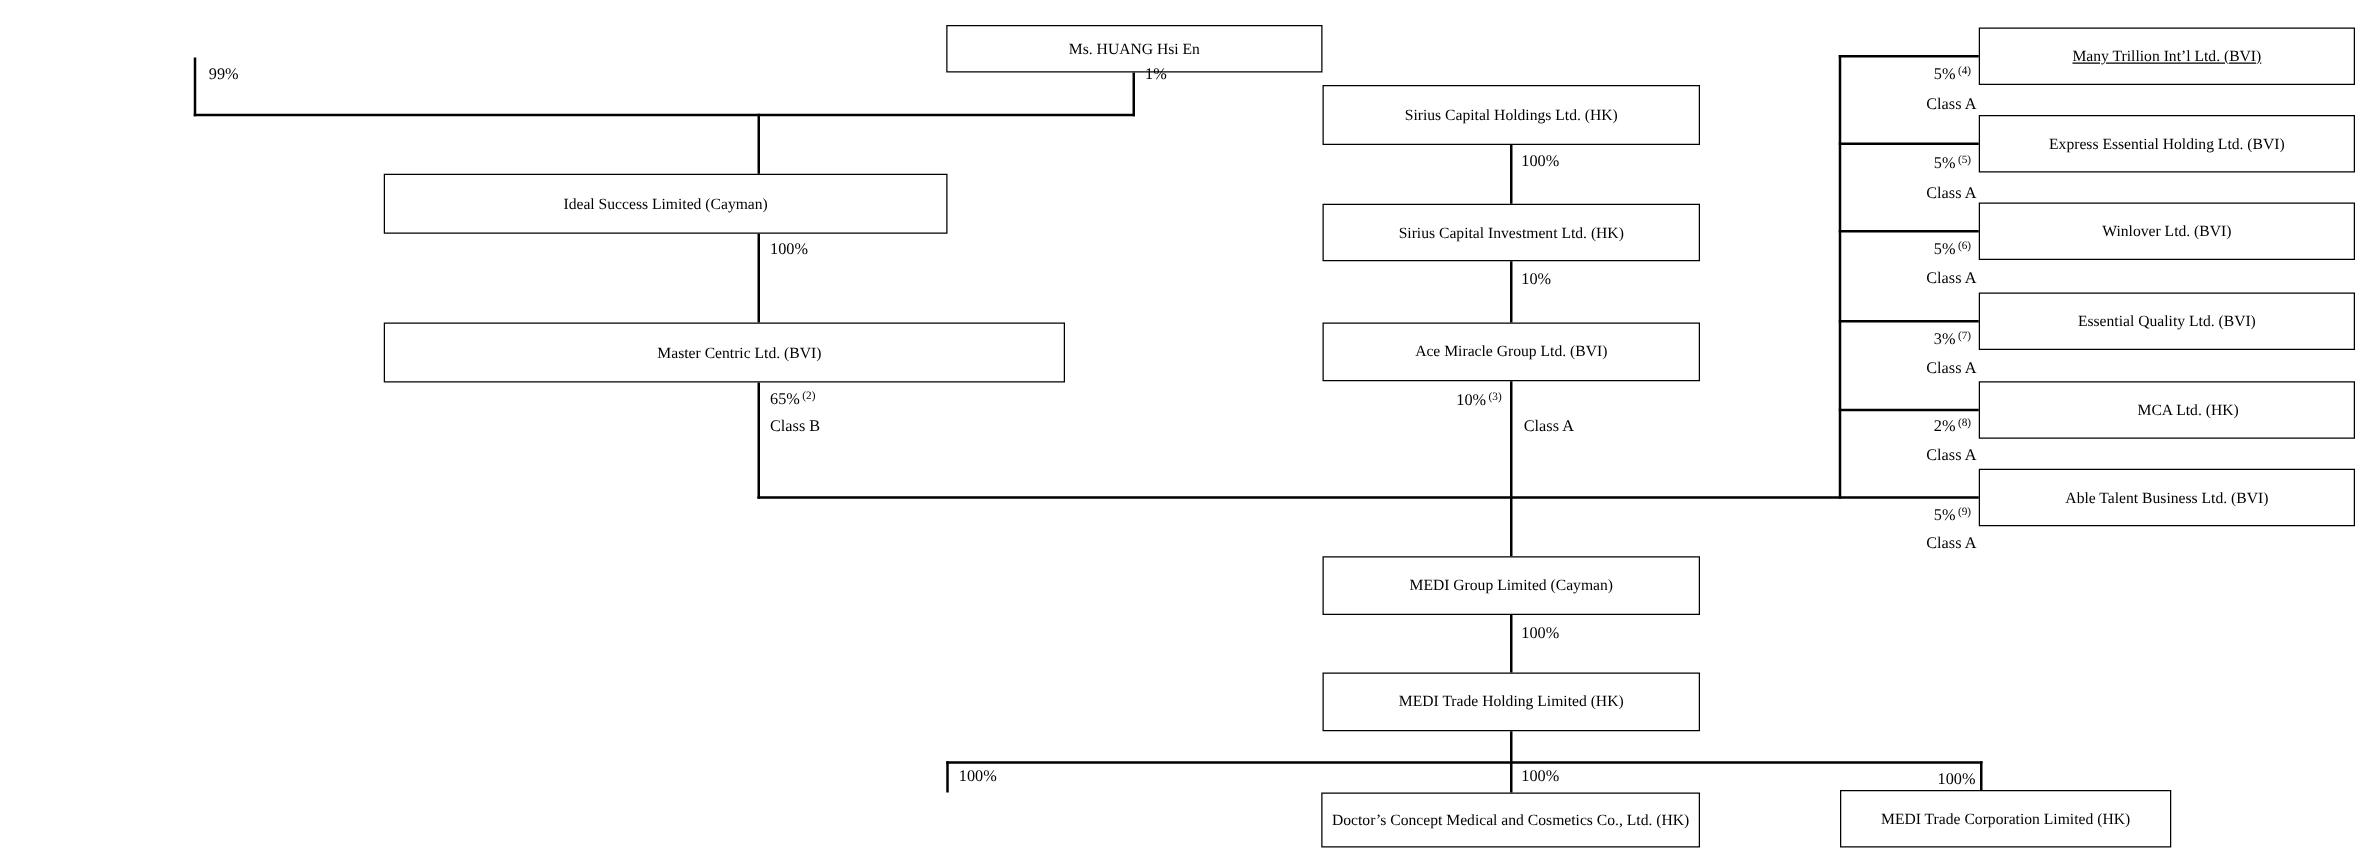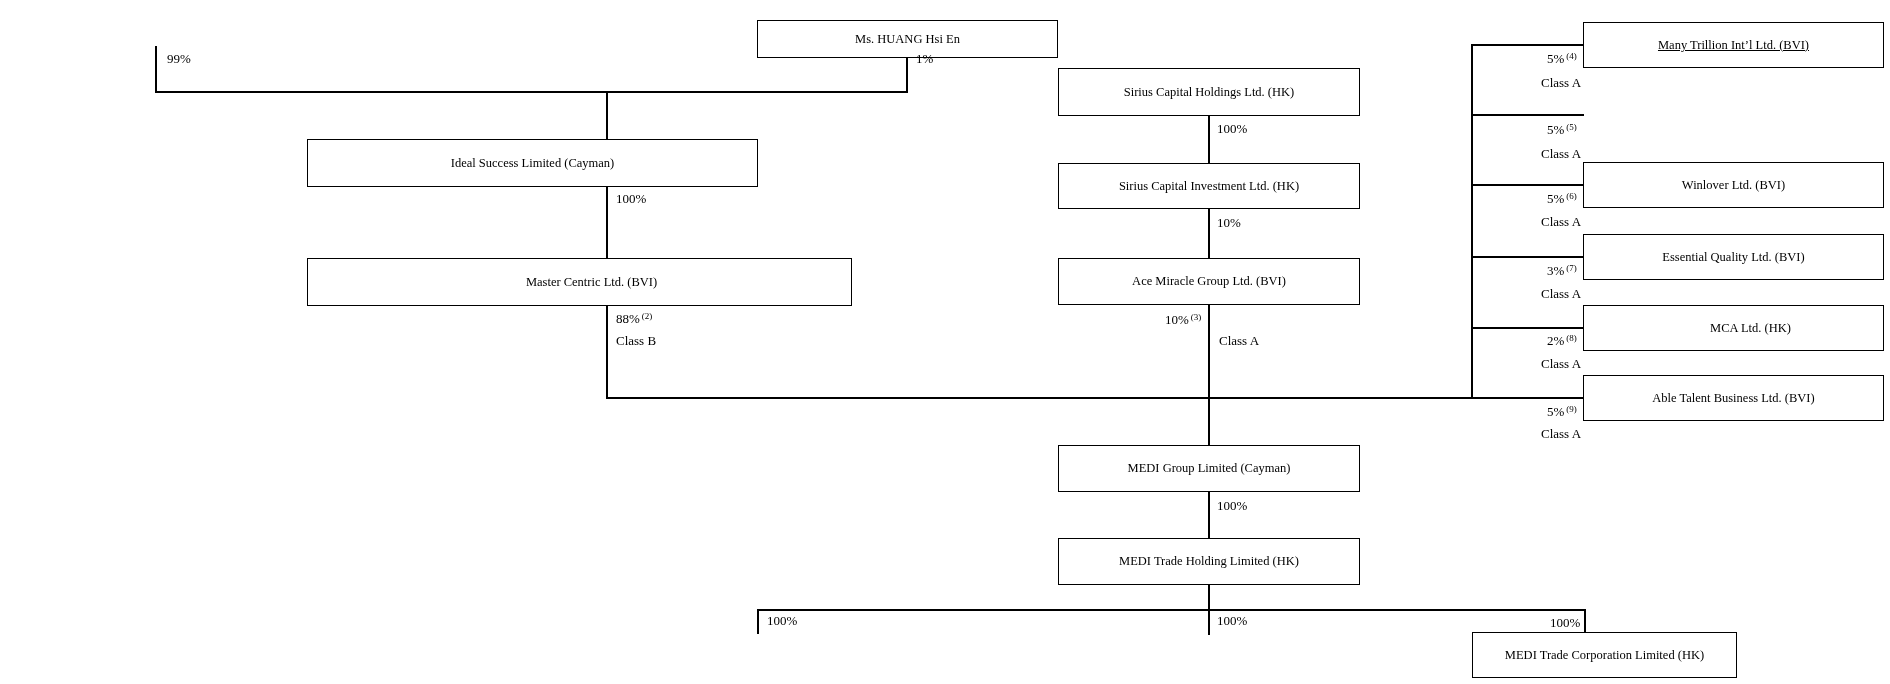--- a/index.html
+++ b/index.html
@@ -85,45 +85,51 @@
     </div>
     <div class="node" style="left: 1058px; top: 163px; width: 302px; height: 46px;">
       <span>Sirius Capital Investment Ltd. (HK)</span>
     </div>
     <div class="node" style="left: 1058px; top: 258px; width: 302px; height: 47px;">
       <span>Ace Miracle Group Ltd. (BVI)</span>
     </div>
     <div class="node" style="left: 1583px; top: 22px; width: 301px; height: 46px; text-decoration: underline;">
       <span>Many Trillion Int’l Ltd. (BVI)</span>
     </div>
+    <div class="node" style="left: 1583px; top: 92px; width: 301px; height: 46px;">
+      <span>Express Essential Holding Ltd. (BVI)</span>
+    </div>
     <div class="node" style="left: 1583px; top: 162px; width: 301px; height: 46px;">
       <span>Winlover Ltd. (BVI)</span>
     </div>
     <div class="node" style="left: 1583px; top: 234px; width: 301px; height: 46px;">
       <span>Essential Quality Ltd. (BVI)</span>
     </div>
     <div class="node" style="left: 1583px; top: 305px; width: 301px; height: 46px; padding-left: 40px;">
       <span>MCA Ltd. (HK)</span>
     </div>
     <div class="node" style="left: 1583px; top: 375px; width: 301px; height: 46px;">
       <span>Able Talent Business Ltd. (BVI)</span>
     </div>
     <div class="node" style="left: 1058px; top: 445px; width: 302px; height: 47px;">
       <span>MEDI Group Limited (Cayman)</span>
     </div>
     <div class="node" style="left: 1058px; top: 538px; width: 302px; height: 47px;">
       <span>MEDI Trade Holding Limited (HK)</span>
     </div>
+    <div class="node" style="left: 1057px; top: 634px; width: 303px; height: 44px;">
+      <span>Doctor’s Concept Medical and Cosmetics Co., Ltd. (HK)</span>
+    </div>
     <div class="node" style="left: 1472px; top: 632px; width: 265px; height: 46px;">
       <span>MEDI Trade Corporation Limited (HK)</span>
     </div>
     <div class="lbl" style="left: 167px; top: 52px;"><span>99%</span></div>
     <div class="lbl" style="left: 916px; top: 52px;"><span>1%</span></div>
     <div class="lbl" style="left: 616px; top: 192px;"><span>100%</span></div>
-    <div class="lbl" style="left: 616px; top: 312px;"><span>88%</span><span class="sup">(2)</span></div>
+    <div class="lbl" style="left: 616px; top: 312px;"><span>65%</span><span class="sup">(2)</span></div>
     <div class="lbl" style="left: 616px; top: 334px;"><span>Class B</span></div>
     <div class="lbl" style="left: 1217px; top: 122px;"><span>100%</span></div>
     <div class="lbl" style="left: 1217px; top: 216px;"><span>10%</span></div>
     <div class="lbl" style="left: 1165px; top: 313px;"><span>10%</span><span class="sup">(3)</span></div>
     <div class="lbl" style="left: 1219px; top: 334px;"><span>Class A</span></div>
     <div class="lbl" style="left: 1547px; top: 52px;"><span>5%</span><span class="sup">(4)</span></div>
     <div class="lbl" style="left: 1541px; top: 76px;"><span>Class A</span></div>
     <div class="lbl" style="left: 1547px; top: 123px;"><span>5%</span><span class="sup">(5)</span></div>
     <div class="lbl" style="left: 1541px; top: 147px;"><span>Class A</span></div>
     <div class="lbl" style="left: 1547px; top: 192px;"><span>5%</span><span class="sup">(6)</span></div>

